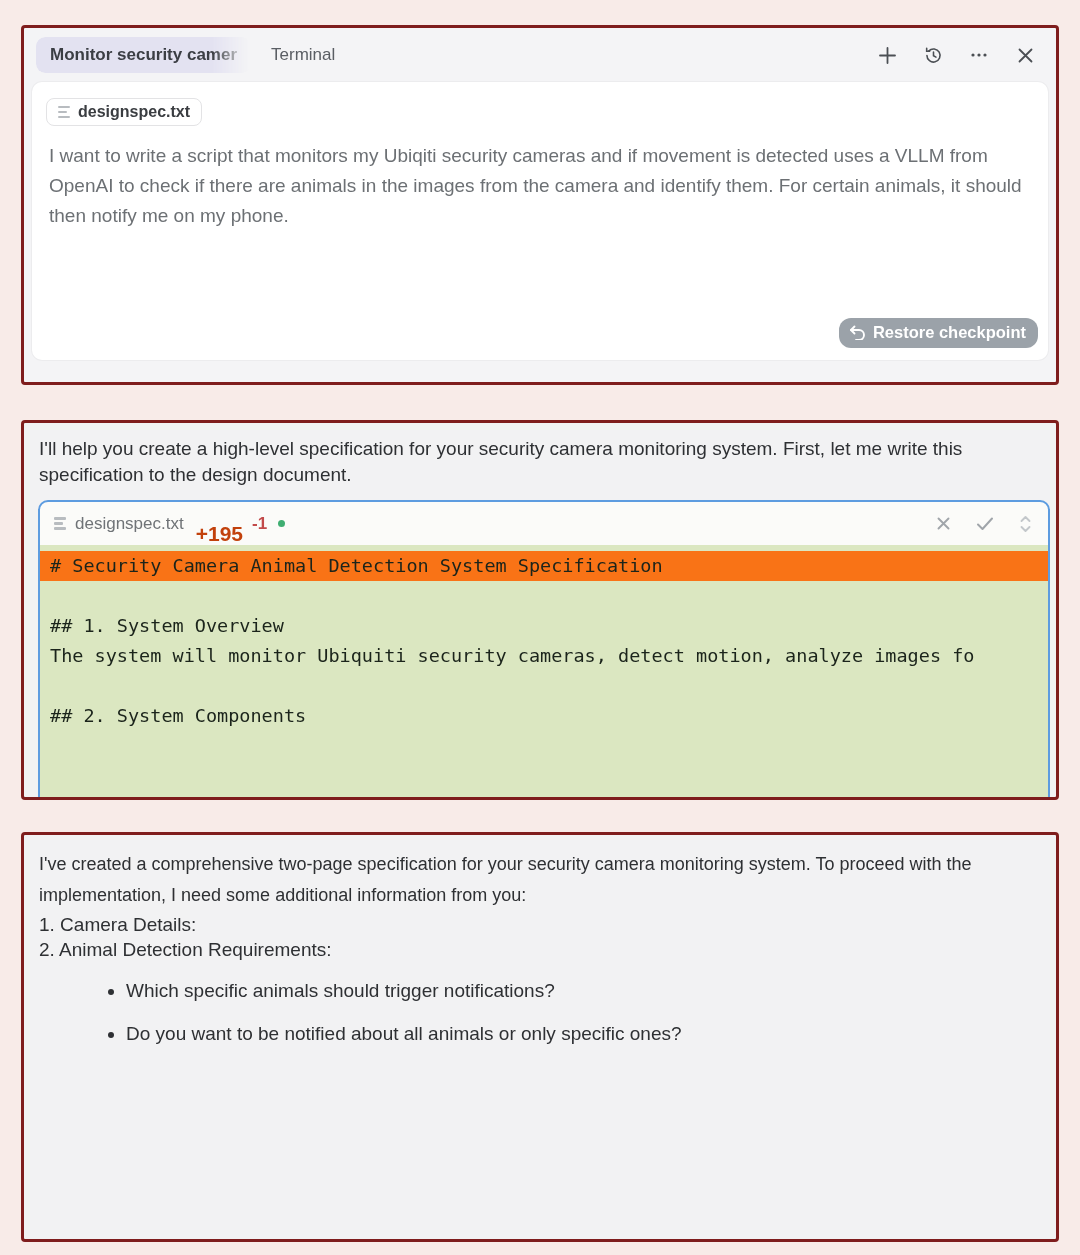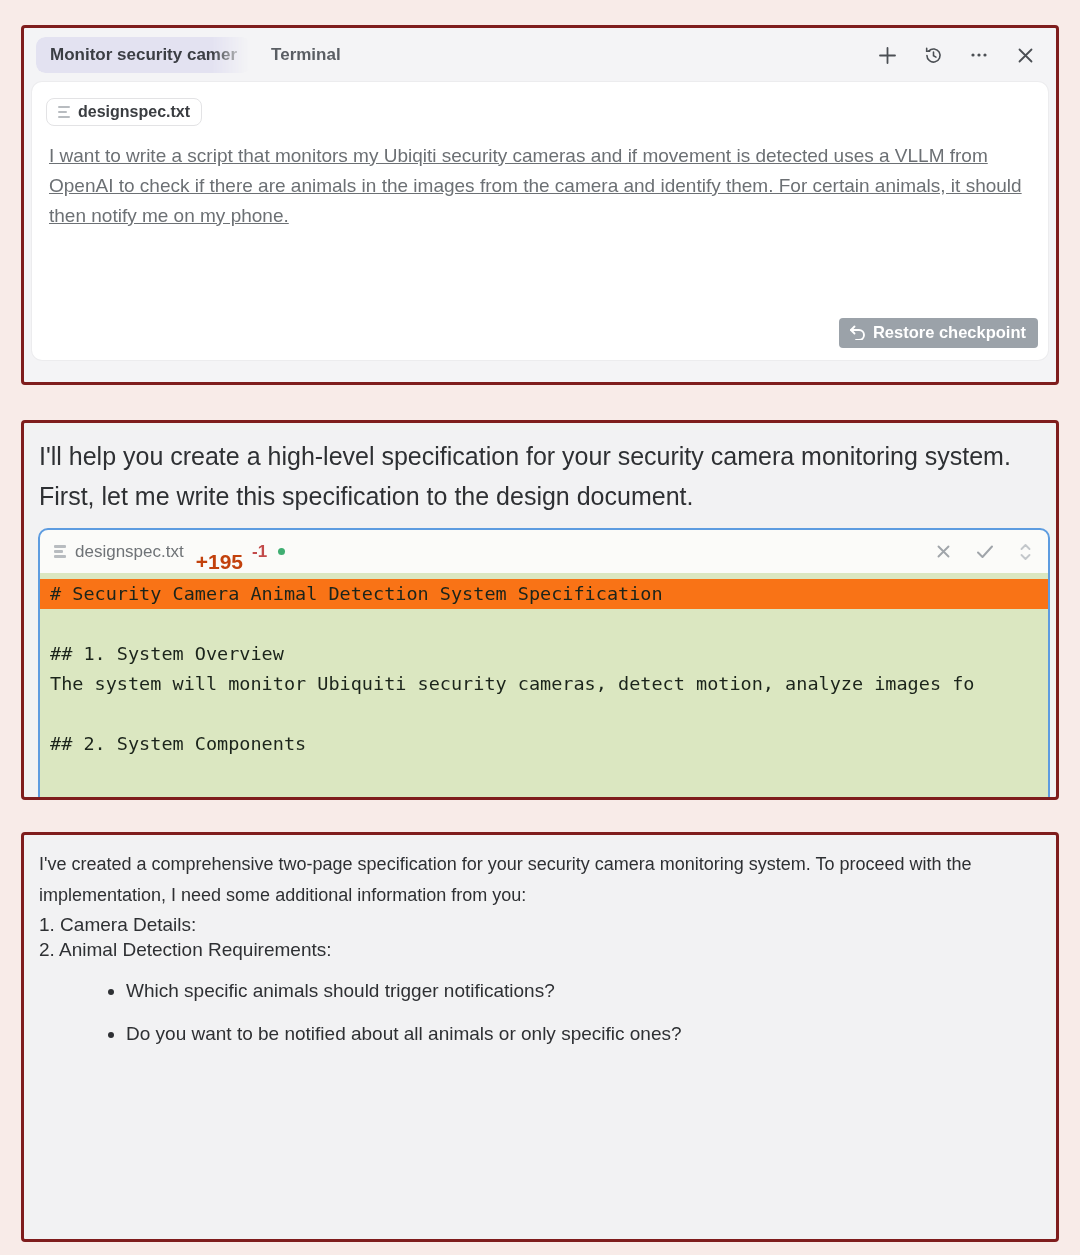--- a/index.html
+++ b/index.html
@@ -22,50 +22,50 @@
   #panel1 { margin-top:25px; height:360px; background:#f4f4f6; }
   .tabbar { height:54px; display:flex; align-items:center; padding:0 20px 0 12px; }
   .tab-active {
     background:#e3e2f1; border-radius:9px; padding:8px 14px;
     font-size:17px; font-weight:700; color:#3b3e44;
     max-width:252px; white-space:nowrap; overflow:hidden;
     -webkit-mask-image:linear-gradient(90deg,#000 82%,transparent 99%);
             mask-image:linear-gradient(90deg,#000 82%,transparent 99%);
     cursor:default;
   }
-  .tab-inactive { margin-left:20px; font-size:17px; color:#5a5e64; font-weight:700; }
+  .tab-inactive { margin-left:20px; font-size:17px; color:#5a5e64; font-weight:400; }
   .tab-spacer { flex:1; }
   .tabbar-icons { display:flex; align-items:center; gap:24px; color:#4b4f54; }
   .tb-icon { width:22px; height:22px; display:flex; align-items:center; justify-content:center; font-size:21px; color:#4b4f54; }
   .card {
     margin:0 8px; height:278px; background:#ffffff;
     border-radius:10px; padding:12px 14px; position:relative;
     box-shadow:0 0 0 1px rgba(0,0,0,0.03);
   }
   .chip {
     display:inline-flex; align-items:center; gap:8px;
     border:1.5px solid #e3e3e5; border-radius:8px;
     padding:4px 11px; background:#fff;
   }
   .chip-label { font-size:16px; font-weight:700; color:#3a3d41; }
   .doc-icon { display:inline-flex; flex-direction:column; gap:2.5px; }
   .doc-icon i { display:block; height:2.5px; background:#b8bcc0; border-radius:1px; }
   .doc-icon i:nth-child(1){ width:12px; } .doc-icon i:nth-child(2){ width:9px; } .doc-icon i:nth-child(3){ width:12px; }
-  .user-par { margin:15px 3px 0 3px; font-size:19px; line-height:30px; color:#6c7074;text-decoration:underline; }
+  .user-par { margin:15px 3px 0 3px; font-size:19px; line-height:30px; color:#6c7074; }
   .user-par + .user-par { margin-top:30px; }
   .restore-btn {
     position:absolute; right:10px; bottom:12px;
     display:inline-flex; align-items:center; gap:7px;
     background:#9ba2a9; color:#fff; font-size:16.5px; font-weight:700;
-    border:none; border-radius:4px; padding:5px 12px 6px 10px;
+    border:none; border-radius:12px; padding:5px 12px 6px 10px;
     font-family:"Liberation Sans", sans-serif; cursor:pointer;
   }
   
   #panel2 { margin-top:35px; height:380px; }
-  .assist-par { padding:13px 16px 0 15px; font-size:25px; line-height:40px; color:#2e3033; }
+  .assist-par { padding:13px 16px 0 15px; font-size:19px; line-height:26px; color:#2e3033; }
   .code-block {
     margin:12px 6px 0 14px;
     border:2.5px solid #5d9ce0; border-radius:10px;
     background:#fbfbf9; overflow:hidden; height:310px;
   }
   .code-header { height:43px; display:flex; align-items:center; padding:0 16px 0 14px; gap:9px; }
   .code-filename { font-size:17px; color:#6f7377; font-weight:500; }
   .diff-add { font-size:21px; color:#c2410c; font-weight:700; margin-left:3px;margin-top:20px; }
   .diff-del { font-size:17px; color:#c24a4a; font-weight:700; }
   .diff-dot { width:7px; height:7px; border-radius:50%; background:#3fae72; margin-left:2px; }

